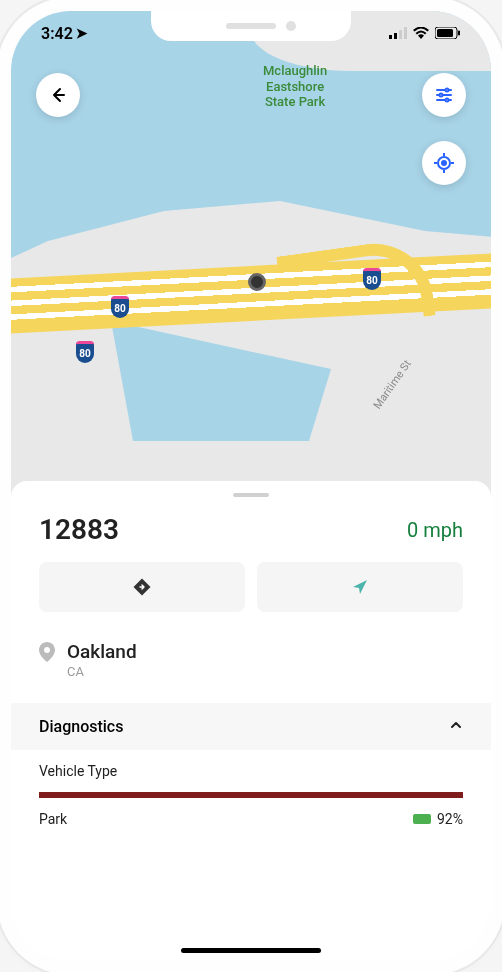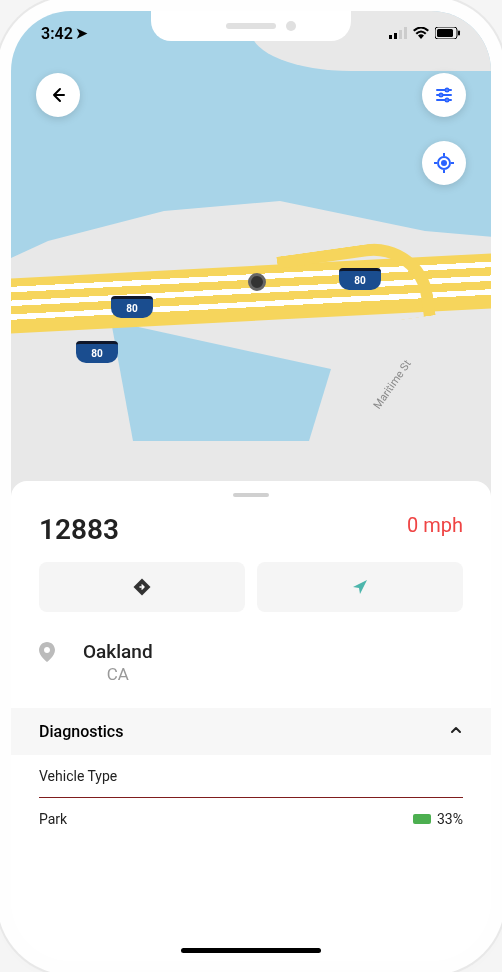--- a/index.html
+++ b/index.html
@@ -174,25 +174,25 @@
       position: absolute;
       top: 257px;
       right: 110px;
     }
     .shield-80-3 {
       position: absolute;
       top: 330px;
       left: 65px;
     }
     .hwy-shield {
-      width: 42px;
+      width: 18px;
       height: 22px;
       background: #1a4d8f;
       border-radius: 4px 4px 10px 10px;
-      border-top: 3px solid #0f172a;
+      border-top: 3px solid #ec4899;
       display: flex;
       align-items: center;
       justify-content: center;
       color: #fff;
       font-size: 10px;
       font-weight: bold;
     }
     .park-label {
       position: absolute;
       top: 52px;
@@ -252,64 +252,64 @@
     .sheet-handle {
       width: 36px;
       height: 4px;
       background: #d0d0d0;
       border-radius: 2px;
       margin: 0 auto 16px auto;
     }
     .header-row {
       display: flex;
       justify-content: space-between;
+      align-items: center;
       padding: 0 28px 16px 28px;
     }
     .vehicle-id {
       font-size: 28px;
       font-weight: 600;
       color: #222;
     }
     .speed {
       font-size: 20px;
-      color: #ef4444;
+      color: #15803d;
     }
     .action-row {
       display: flex;
       gap: 12px;
       padding: 0 28px 28px 28px;
     }
     .action-btn {
       flex: 1;
       height: 50px;
       background: #f5f5f5;
       border-radius: 8px;
       display: flex;
       align-items: center;
       justify-content: center;
       cursor: pointer;
     }
     .location-row {
       display: flex;
       align-items: flex-start;
-      gap: 28px;
+      gap: 12px;
       padding: 0 28px 24px 28px;
-      text-align: center;
     }
     .loc-pin {
       color: #aaa;
       margin-top: 2px;
     }
     .city {
       font-size: 19px;
       font-weight: 500;
       color: #222;
     }
     .state {
-      font-size: 17px;
+      font-size: 13px;
       color: #999;
       margin-top: 1px;
     }
     .diag-header {
       display: flex;
       justify-content: space-between;
       align-items: center;
       padding: 14px 28px;
       background: #f7f7f7;
       font-size: 16px;
@@ -317,21 +317,21 @@
       cursor: pointer;
     }
     .diag-list {
       padding: 0 28px;
     }
     .diag-row {
       display: flex;
       justify-content: space-between;
       align-items: center;
       padding: 13px 0;
-      border-bottom: 1px solid #7f1d1d;
+      border-bottom: 6px solid #7f1d1d;
       font-size: 14px;
     }
     .diag-row:last-child {
       border-bottom: none;
     }
     .diag-label {
       color: #222;
     }
     .diag-value {
       color: #222;
@@ -398,20 +398,25 @@
     </div>
 
     <div class="map-area">
       <div class="land-top"></div>
       <div class="land-main"></div>
       <div class="land-bottom"></div>
       <div class="water-inlet"></div>
       <div class="highway"></div>
       <div class="highway-curve"></div>
 
+      <div class="park-label">
+        <div>Mclaughlin</div>
+        <div>Eastshore</div>
+        <div>State Park</div>
+      </div>
 
       <div class="street-label">Maritime St</div>
 
       <div class="shield-80-1">
           <div class="hwy-shield">80</div>
         </div>
       <div class="shield-80-2">
           <div class="hwy-shield">80</div>
         </div>
       <div class="shield-80-3">
@@ -493,21 +498,21 @@
       </div>
 
       <div class="diag-list">
         <div class="diag-row">
           <span class="diag-label">Vehicle Type</span>
         </div>
         <div class="diag-row">
           <span class="diag-label">Park</span>
           <span class="diag-value">
             <span class="fuel-bar"></span>
-            <span>33%</span>
+            <span>92%</span>
           </span>
         </div>
       </div>
     </div>
 
     <div class="home-indicator"></div>
   </div>
 </div>
 
 </body></html>

